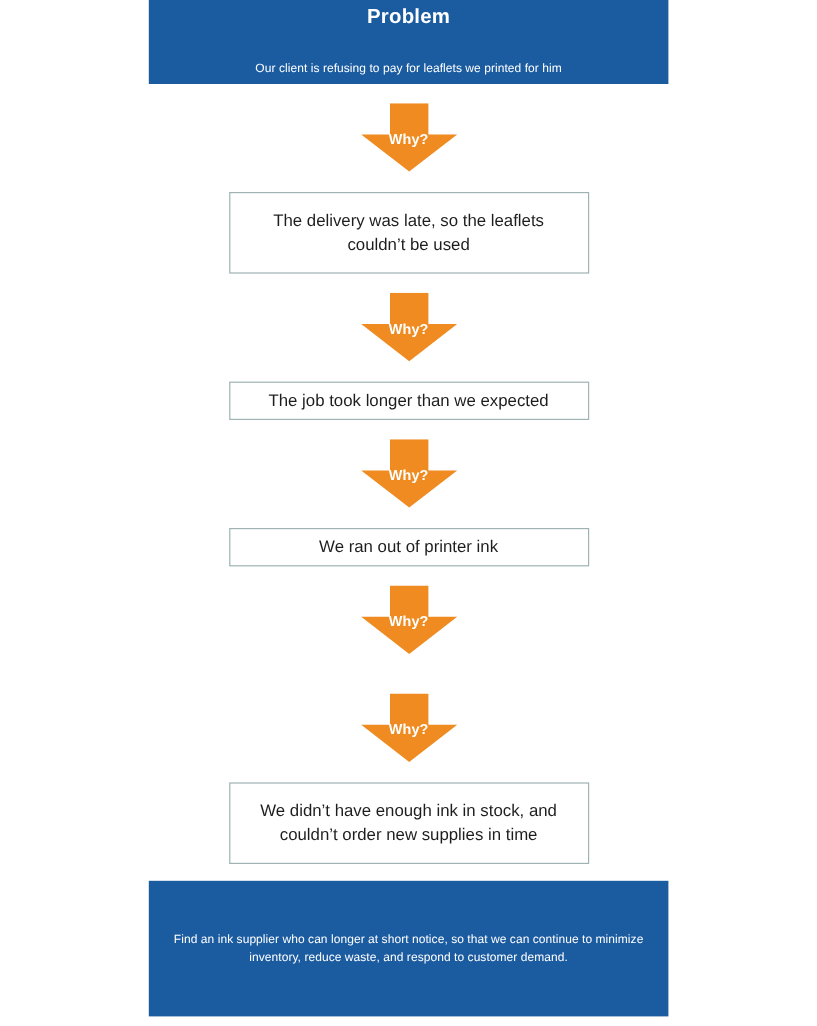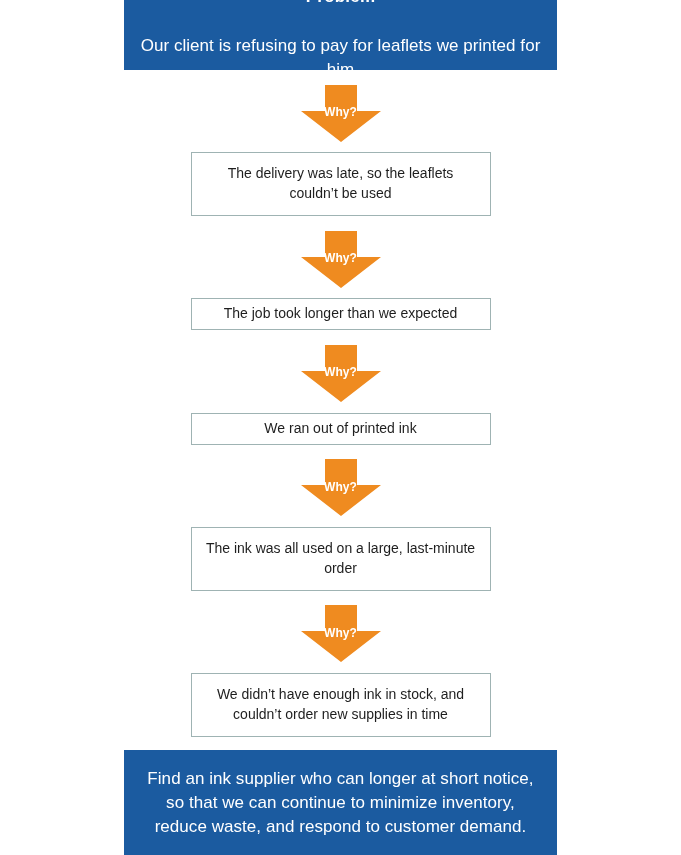--- a/index.html
+++ b/index.html
@@ -51,21 +51,21 @@
     font-size: 17px;
     font-weight: bold;
     letter-spacing: 0.2px;
     line-height: 1.25;
     margin-bottom: 6px;
   }
   .banner-bottom .banner-title {
     margin-bottom: 10px;
   }
   .banner-text {
-    font-size: 17px;
+    font-size: 10px;
     font-weight: normal;
     line-height: 1.42;
     letter-spacing: 0.05px;
   }
 
   
   .cause-box {
     box-sizing: border-box;
     width: 300px;
     border: 1px solid #9fb3b3;
@@ -159,37 +159,34 @@
   <div class="why-arrow">
     <svg class="arrow-shape" viewBox="0 0 82 58">
       <polygon points="25,0 57,0 57,26 81,26 41,57 1,26 25,26" fill="#ef8b20"></polygon>
     </svg>
     <span class="why-label">Why?</span>
   </div>
 
   <div class="gap-b"></div>
 
   <div class="cause-box one-line">
-    <span>We ran out of printed ink</span>
-  </div>
-
-  <div class="gap-a"></div>
-
-  <div class="why-arrow">
-    <svg class="arrow-shape" viewBox="0 0 82 58">
-      <polygon points="25,0 57,0 57,26 81,26 41,57 1,26 25,26" fill="#ef8b20"></polygon>
-    </svg>
-    <span class="why-label">Why?</span>
-  </div>
-
-  <div class="gap-b"></div>
-
-  <div class="cause-box two-line">
-    <span>The ink was all used on a large, last-minute order</span>
-  </div>
+    <span>We ran out of printer ink</span>
+  </div>
+
+  <div class="gap-a"></div>
+
+  <div class="why-arrow">
+    <svg class="arrow-shape" viewBox="0 0 82 58">
+      <polygon points="25,0 57,0 57,26 81,26 41,57 1,26 25,26" fill="#ef8b20"></polygon>
+    </svg>
+    <span class="why-label">Why?</span>
+  </div>
+
+  <div class="gap-b"></div>
+
 
   <div class="gap-a"></div>
 
   <div class="why-arrow">
     <svg class="arrow-shape" viewBox="0 0 82 58">
       <polygon points="25,0 57,0 57,26 81,26 41,57 1,26 25,26" fill="#ef8b20"></polygon>
     </svg>
     <span class="why-label">Why?</span>
   </div>
 

